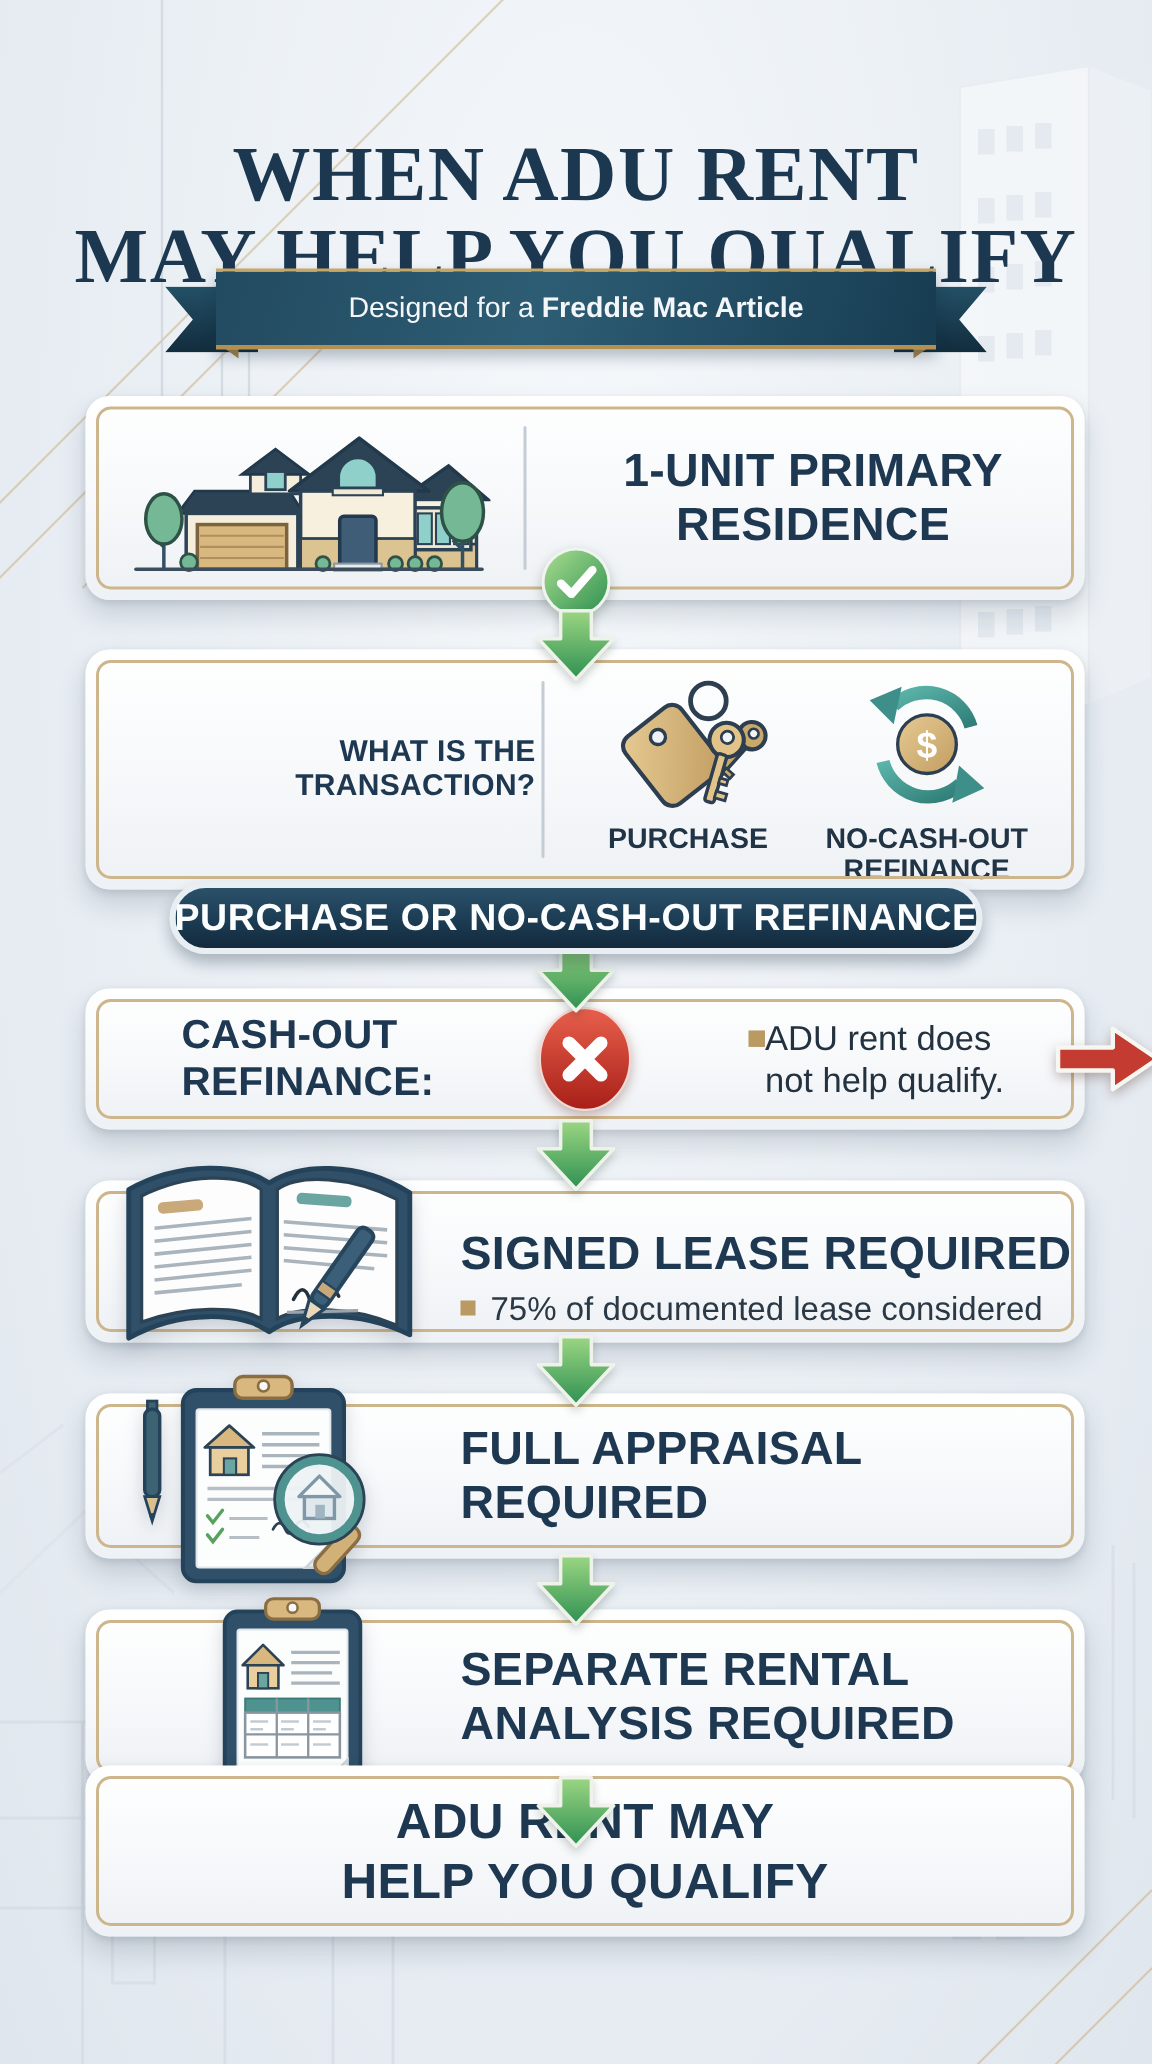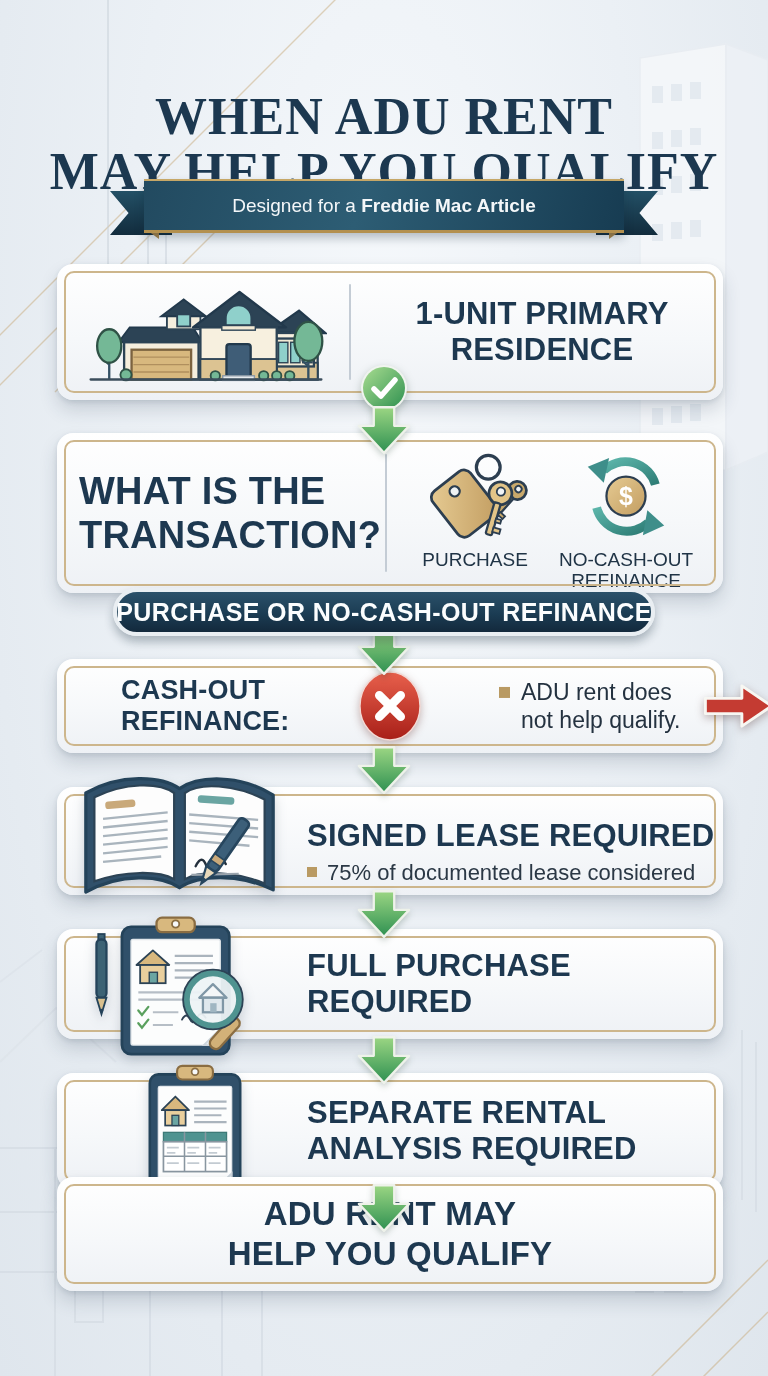--- a/index.html
+++ b/index.html
@@ -43,38 +43,38 @@
   .c1{top:264px;height:136px;display:flex;align-items:center;}
   .c1 .house{margin-left:28px;flex:0 0 auto;}
   .c1 .vdiv{width:2px;height:96px;background:#c4ccd5;margin:0 10px 0 22px;border-radius:1px;}
   .c1 .txt{flex:1;text-align:center;font-size:31px;}
   
   .chk{position:absolute;left:360px;top:364px;z-index:6;filter:drop-shadow(0 3px 4px rgba(20,50,30,.25));}
   .arrow-down{position:absolute;left:357px;z-index:6;filter:drop-shadow(0 3px 3px rgba(20,50,30,.22));}
   .a1{top:406px;} .a2{top:627px;} .a3{top:746px;} .a4{top:890px;} .a5{top:1036px;} .a6{top:1184px;}
   
   .c2{top:433px;height:160px;display:flex;align-items:center;}
-  .c2 .q{flex:0 0 278px;text-align:left;font-size:38px;padding-left:22px;}
+  .c2 .q{flex:0 0 278px;text-align:right;font-size:20px;padding-left:22px;}
   .c2 .vdiv{width:2px;height:118px;background:#c4ccd5;margin:0 4px;border-radius:1px;}
   .c2 .opts{flex:1;display:flex;justify-content:space-evenly;align-items:flex-start;padding-top:14px;}
   .opt{display:flex;flex-direction:column;align-items:center;}
-  .opt .lbl{margin-top:4px;font-weight:400;color:#203446;font-size:19px;line-height:1.12;text-align:center;}
+  .opt .lbl{margin-top:4px;font-weight:700;color:#203446;font-size:19px;line-height:1.12;text-align:center;}
   .pill{
     position:absolute;top:588px;left:50%;transform:translateX(-50%);z-index:7;
     width:534px;height:40px;border-radius:24px;border:4px solid #e9eef2;
     background:linear-gradient(180deg,#2b516a 0%,#1b3c53 55%,#13293c 100%);
     box-shadow:0 6px 10px rgba(18,40,56,.3);
     display:flex;align-items:center;justify-content:center;
     color:#fbfdfe;font-size:25px;font-weight:700;letter-spacing:.4px;white-space:nowrap;
   }
   
   .c3{top:659px;height:94px;}
   .c3 .lbl{position:absolute;left:64px;top:50%;transform:translateY(-50%);width:240px;text-align:left;font-size:27px;}
   .xbadge{position:absolute;left:50%;top:50%;transform:translate(-50%,-50%);z-index:6;filter:drop-shadow(0 3px 4px rgba(80,15,10,.3));}
-  .c3 .note{position:absolute;left:442px;top:50%;transform:translateY(-50%);display:flex;gap:11px;align-items:flex-start;}
+  .c3 .note{position:absolute;left:442px;top:50%;transform:translateY(-50%);display:flex;gap:0;align-items:flex-start;}
   .bullet{width:11px;height:11px;background:#b99a63;margin-top:9px;flex:0 0 auto;}
   .c3 .note .txt{font-size:23px;color:#243240;line-height:1.22;}
   .arrow-right{position:absolute;right:-52px;top:50%;transform:translateY(-50%);z-index:8;filter:drop-shadow(0 3px 4px rgba(60,20,15,.3));}
   
   .c4{top:787px;height:108px;}
   .c4 .icon{position:absolute;left:20px;top:-22px;z-index:6;filter:drop-shadow(0 5px 6px rgba(35,55,75,.2));}
   .c4 .body{margin-left:250px;padding-top:31px;}
   .c4 .body .t{font-size:31px;}
   .drow{display:flex;gap:10px;align-items:flex-start;margin-top:6px;}
   .drow .bullet{margin-top:7px;width:10px;height:10px;}
@@ -397,21 +397,21 @@
             <rect x="152" y="116" width="13" height="42" rx="6" fill="#d2b178" stroke="#8a6d42" stroke-width="2.5"></rect>
           </g>
         <circle cx="134" cy="96" r="29" fill="#edf3f5" fill-opacity="0.94" stroke="#4f9390" stroke-width="7"></circle>
         <circle cx="134" cy="96" r="32.8" fill="none" stroke="#2c4355" stroke-width="2"></circle>
         <polygon points="119,94 134,79 149,94" fill="#f4f7f8" stroke="#7f97a6" stroke-width="2.5" stroke-linejoin="round"></polygon>
         <rect x="123" y="94" width="22" height="16" fill="#dfe8ed" stroke="#7f97a6" stroke-width="2.5"></rect>
         <rect x="131" y="100" width="7" height="10" fill="#9fb6c2"></rect>
       </g>
     </svg>
     <div class="body heading">
-      <div>FULL PURCHASE</div>
+      <div>FULL APPRAISAL</div>
       <div>REQUIRED</div>
     </div>
   </div>
 
   <svg class="arrow-down a5" width="54" height="49" viewBox="0 0 58 52">
       <path d="M18,1 H40 V21 H56 L29,50 L2,21 H18 Z" fill="url(#gGreen)" stroke="#eef2ea" stroke-width="2.5" stroke-linejoin="round"></path>
     </svg>
 
   <div class="card c6">
     <svg class="icon" width="128" height="145" viewBox="0 0 150 170">

